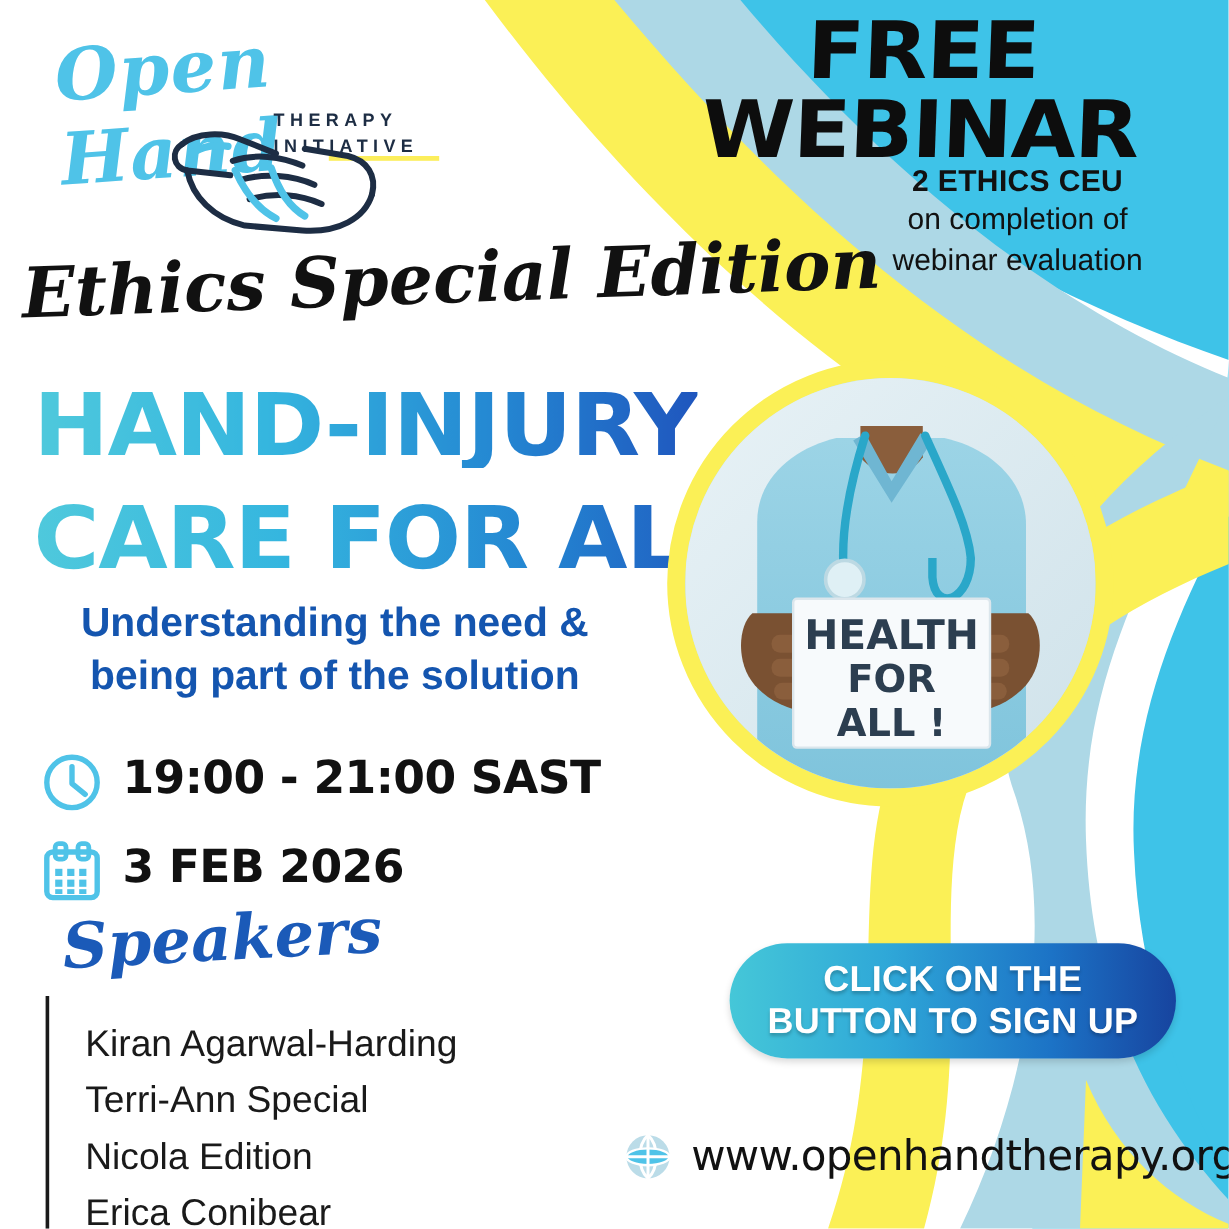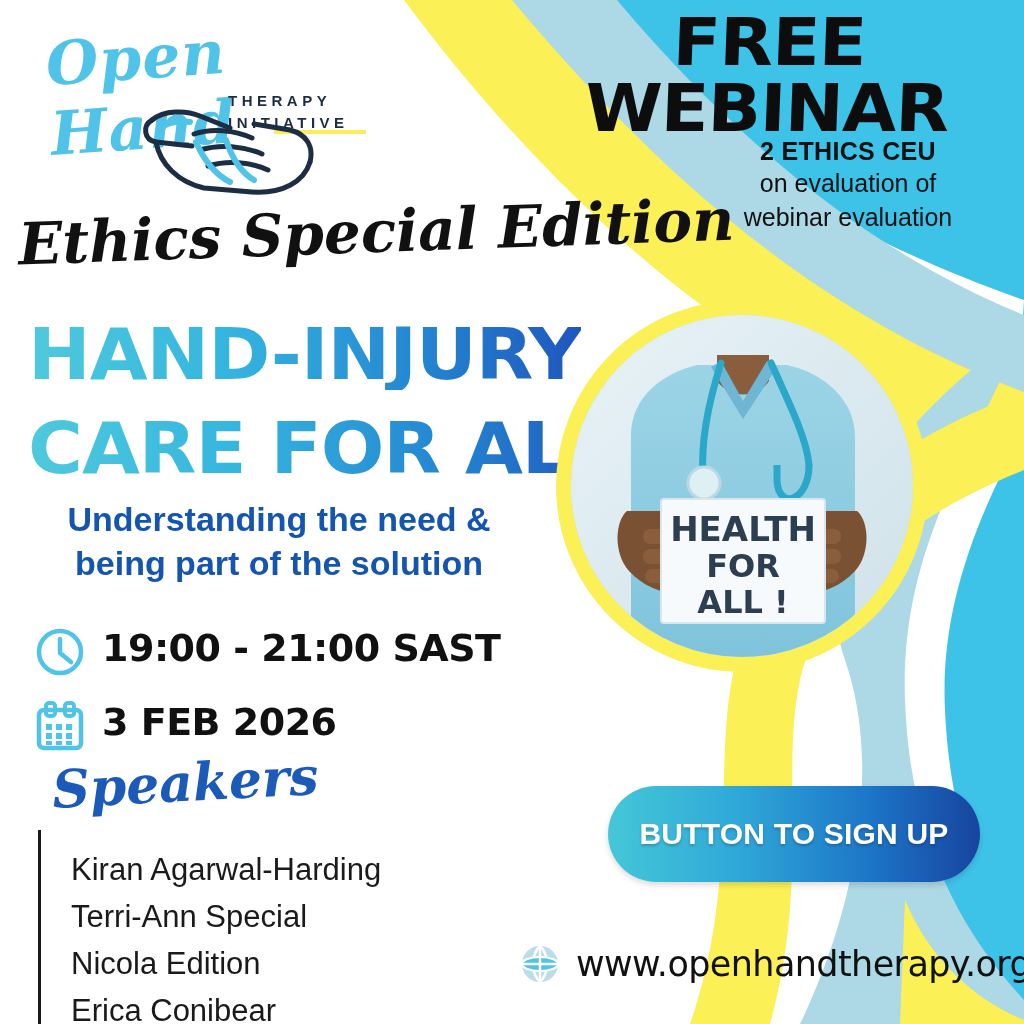--- a/index.html
+++ b/index.html
@@ -205,21 +205,21 @@
         <path d="M26,38 C34,32 46,30 56,32"></path>
         <path d="M62,52 C70,70 80,84 96,92"></path>
         <path d="M92,50 C98,68 106,82 120,90"></path>
       </g>
     </svg>
   </div>
 
   <div class="free-webinar">FREE WEBINAR</div>
   <div class="ceu-block">
     <div class="ceu-main">2 ETHICS CEU</div>
-    <div class="ceu-sub">on evaluation of</div>
+    <div class="ceu-sub">on completion of</div>
     <div class="ceu-sub">webinar evaluation</div>
   </div>
 
   <div class="script-ethics">Ethics Special Edition</div>
   <div class="title-line title-1">HAND-INJURY</div>
   <div class="title-line title-2">CARE FOR ALL</div>
 
   <div class="subtitle">
     <div>Understanding the need &amp;</div>
     <div>being part of the solution</div>
@@ -304,20 +304,21 @@
       </g>
 
       <rect x="90" y="184" width="164" height="124" rx="3" fill="#f7fafc" stroke="#dbe6ec" stroke-width="2"></rect>
       <text x="172" y="226" text-anchor="middle" font-family="'DejaVu Sans', sans-serif" font-size="34" font-weight="bold" fill="#2c3e50">HEALTH</text>
       <text x="172" y="262" text-anchor="middle" font-family="'DejaVu Sans', sans-serif" font-size="32" font-weight="bold" fill="#2c3e50">FOR</text>
       <text x="172" y="298" text-anchor="middle" font-family="'DejaVu Sans', sans-serif" font-size="32" font-weight="bold" fill="#2c3e50">ALL !</text>
     </svg>
   </div>
 
   <div class="cta">
+    <span>CLICK ON THE</span>
     <span>BUTTON TO SIGN UP</span>
   </div>
 
   <div class="website">
     <svg width="44" height="44" viewBox="0 0 44 44">
       <circle cx="22" cy="22" r="18" fill="#BBDCE8"></circle>
       <path d="M22,4 C13,12 13,32 22,40 C31,32 31,12 22,4 Z" fill="none" stroke="#ffffff" stroke-width="2.5"></path>
       <ellipse cx="22" cy="22" rx="18" ry="7" fill="#4FC3E8"></ellipse>
       <line x1="22" y1="4" x2="22" y2="40" stroke="#ffffff" stroke-width="2.5"></line>
       <line x1="4" y1="22" x2="40" y2="22" stroke="#ffffff" stroke-width="2.5"></line>

